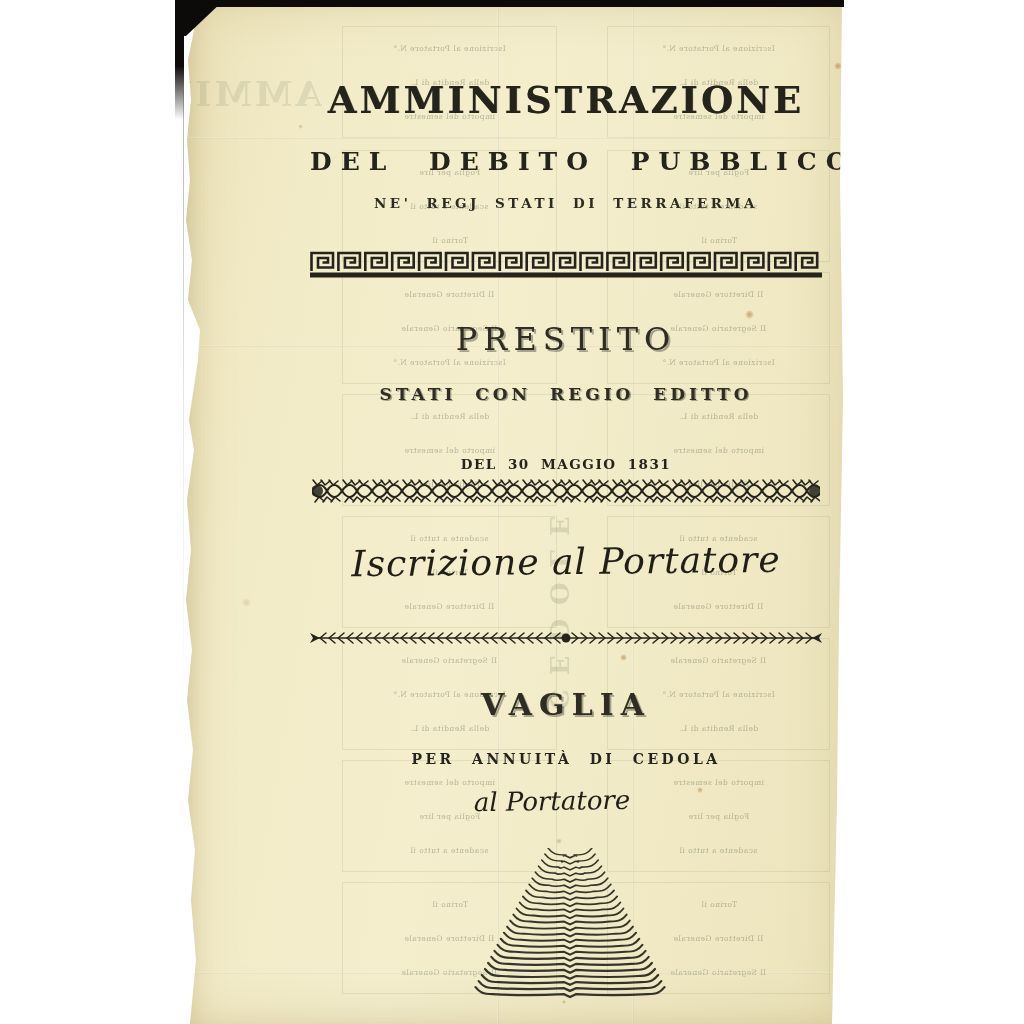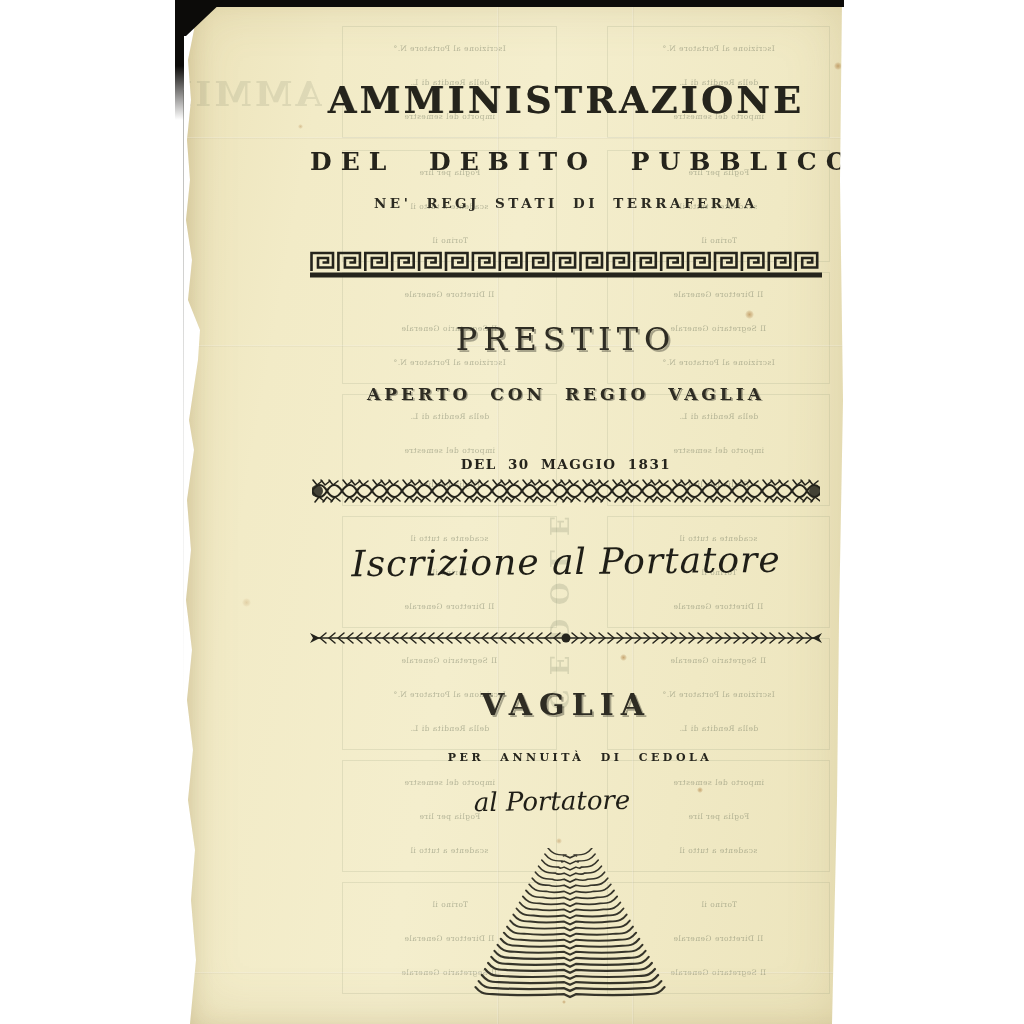--- a/index.html
+++ b/index.html
@@ -80,22 +80,22 @@
   .t-aperto{position:absolute;left:0;width:100%;top:384px;
     font-weight:bold;font-size:17px;letter-spacing:4px;word-spacing:9px;color:#2e2c23;
     text-shadow:1.4px 1.4px 0 rgba(46,44,35,.38);}
   .t-data{position:absolute;left:0;width:100%;top:424px;
     font-weight:bold;font-size:13.5px;letter-spacing:1.5px;word-spacing:5px;margin-top:32px;}
   .t-iscrizione{position:absolute;left:0;width:100%;top:541px;
     font-style:italic;font-size:36px;letter-spacing:1px;color:#1f1e17;transform:rotate(-.6deg);}
   .t-vaglia{position:absolute;left:0;width:100%;top:687px;
     font-weight:bold;font-size:30px;letter-spacing:7px;color:#2e2c23;
     text-shadow:1.8px 1.8px 0 rgba(46,44,35,.38);}
-  .t-annuita{position:absolute;left:14px;width:100%;top:751px;
-    font-weight:bold;font-size:11px;letter-spacing:3.5px;word-spacing:9px;}
+  .t-annuita{position:absolute;left:0;width:100%;top:751px;
+    font-weight:bold;font-size:14px;letter-spacing:3.5px;word-spacing:9px;}
   .t-bearer{position:absolute;left:-14px;width:100%;top:786px;
     font-style:italic;font-size:26px;color:#1f1e17;transform:rotate(-1deg);}
   .orn{position:absolute;left:0;width:100%;display:flex;justify-content:center;}
   .orn-greek{top:251px;}
   .orn-laurel{top:477px;}
   .orn-vine{top:629px;}
   .orn-cascade{top:848px;left:4px;}
 </style>
 </head>
 <body>
@@ -230,21 +230,21 @@
               <path d="M378.09999999999997,20 L378.09999999999997,2 L399.59999999999997,2 L399.59999999999997,16.5 L384.59999999999997,16.5 L384.59999999999997,7 L394.59999999999997,7 L394.59999999999997,11.5 L389.09999999999997,11.5" fill="none" stroke="#25241c" stroke-width="2.6"></path>
               <path d="M405,20 L405,2 L426.5,2 L426.5,16.5 L411.5,16.5 L411.5,7 L421.5,7 L421.5,11.5 L416,11.5" fill="none" stroke="#25241c" stroke-width="2.6"></path>
               <path d="M431.9,20 L431.9,2 L453.4,2 L453.4,16.5 L438.4,16.5 L438.4,7 L448.4,7 L448.4,11.5 L442.9,11.5" fill="none" stroke="#25241c" stroke-width="2.6"></path>
               <path d="M458.79999999999995,20 L458.79999999999995,2 L480.29999999999995,2 L480.29999999999995,16.5 L465.29999999999995,16.5 L465.29999999999995,7 L475.29999999999995,7 L475.29999999999995,11.5 L469.79999999999995,11.5" fill="none" stroke="#25241c" stroke-width="2.6"></path>
               <path d="M485.7,20 L485.7,2 L507.2,2 L507.2,16.5 L492.2,16.5 L492.2,7 L502.2,7 L502.2,11.5 L496.7,11.5" fill="none" stroke="#25241c" stroke-width="2.6"></path>
               <rect x="0" y="21.5" width="512" height="5" fill="#25241c"></rect>
             </svg>
         </div>
 
         <div class="t-prestito">PRESTITO</div>
-        <div class="t-aperto">APERTO CON REGIO VAGLIA</div>
+        <div class="t-aperto">STATI CON REGIO EDITTO</div>
         <div class="t-data">DEL 30 MAGGIO 1831</div>
 
         <div class="orn orn-laurel">
           <svg id="laurel-band" width="508" height="30" viewBox="0 0 508 30">
               <path d="M0,14 Q8,2 15,14 Q22,26 30,14" fill="none" stroke="#25241c" stroke-width="2.2"></path>
               <path d="M0,14 Q8,26 15,14 Q22,2 30,14" fill="none" stroke="#25241c" stroke-width="2.2"></path>
               <path d="M5,8 l-4,-5 M5,8 l5,-4 M7,20 l-4,5 M7,20 l5,4" stroke="#25241c" stroke-width="1.6" stroke-linecap="round" fill="none"></path>
               <path d="M13,8 l-4,-5 M13,8 l5,-4 M15,20 l-4,5 M15,20 l5,4" stroke="#25241c" stroke-width="1.6" stroke-linecap="round" fill="none"></path>
               <path d="M21,8 l-4,-5 M21,8 l5,-4 M23,20 l-4,5 M23,20 l5,4" stroke="#25241c" stroke-width="1.6" stroke-linecap="round" fill="none"></path>
               <path d="M30,14 Q38,2 45,14 Q52,26 60,14" fill="none" stroke="#25241c" stroke-width="2.2"></path>

